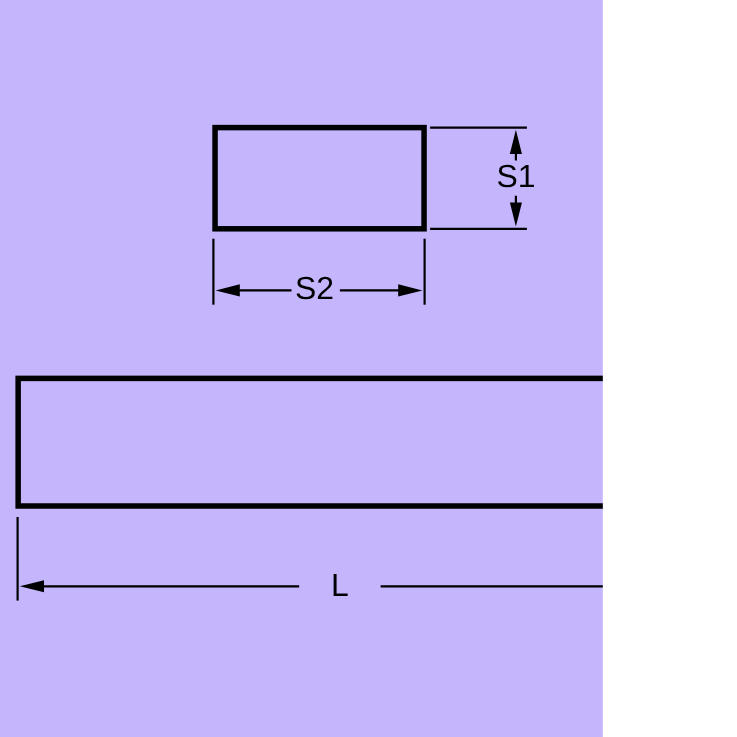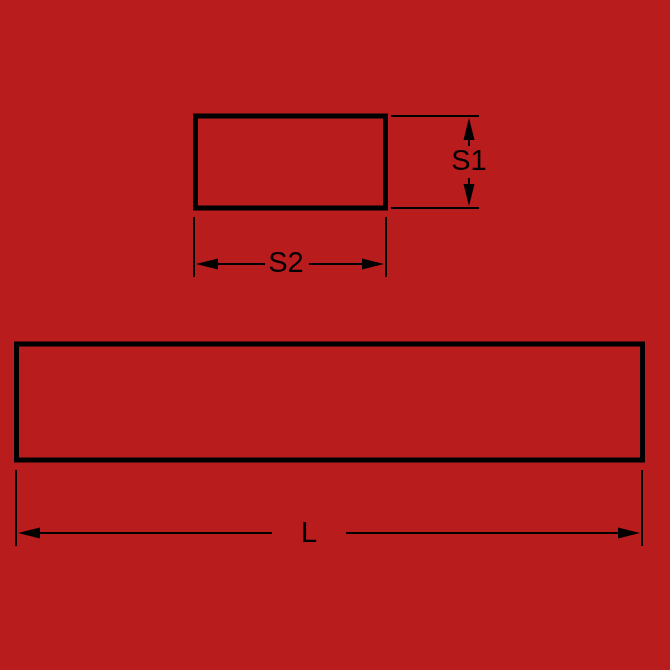--- a/index.html
+++ b/index.html
@@ -2,23 +2,23 @@
 <html><head>
 <meta charset="utf-8">
 <style>
   html, body {
     margin: 0;
     padding: 0;
     background: #ffffff;
   }
   .canvas {
     position: relative;
-    width: 670px;
+    width: 548px;
     height: 670px;
-    background: #b91c1c;
+    background: #c4b5fd;
     overflow: hidden;
   }
   svg {
     display: block;
   }
   .dim-label {
     font-family: "Liberation Sans", sans-serif;
     font-size: 29px;
     fill: #000000;
   }

